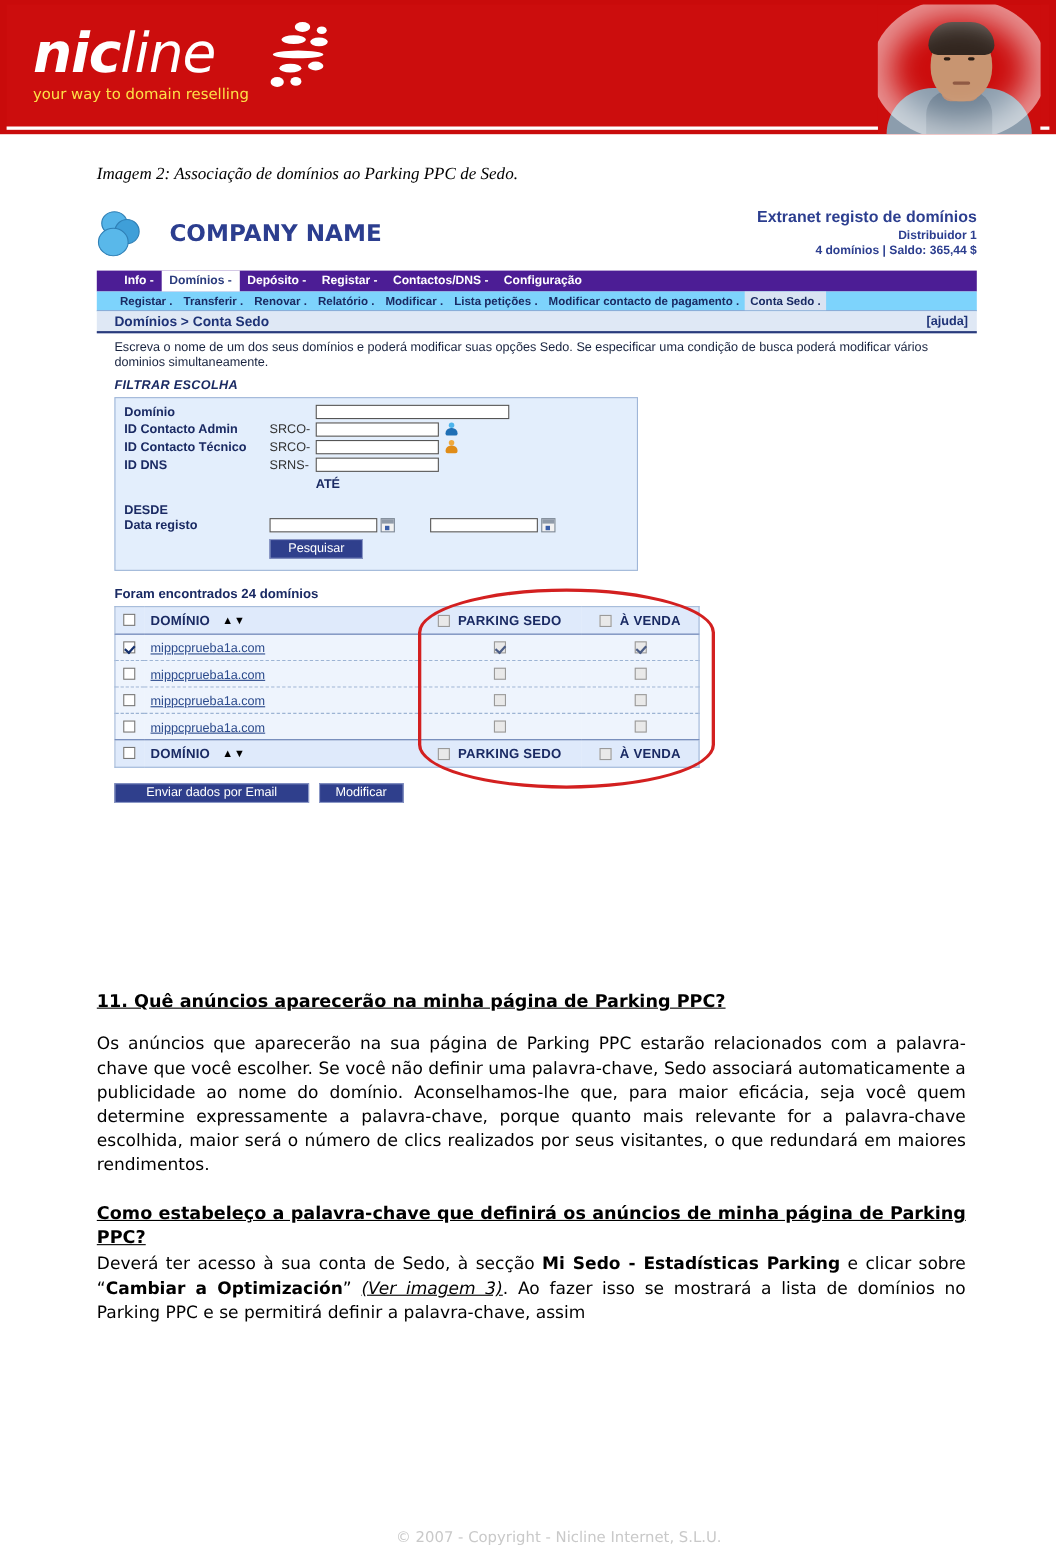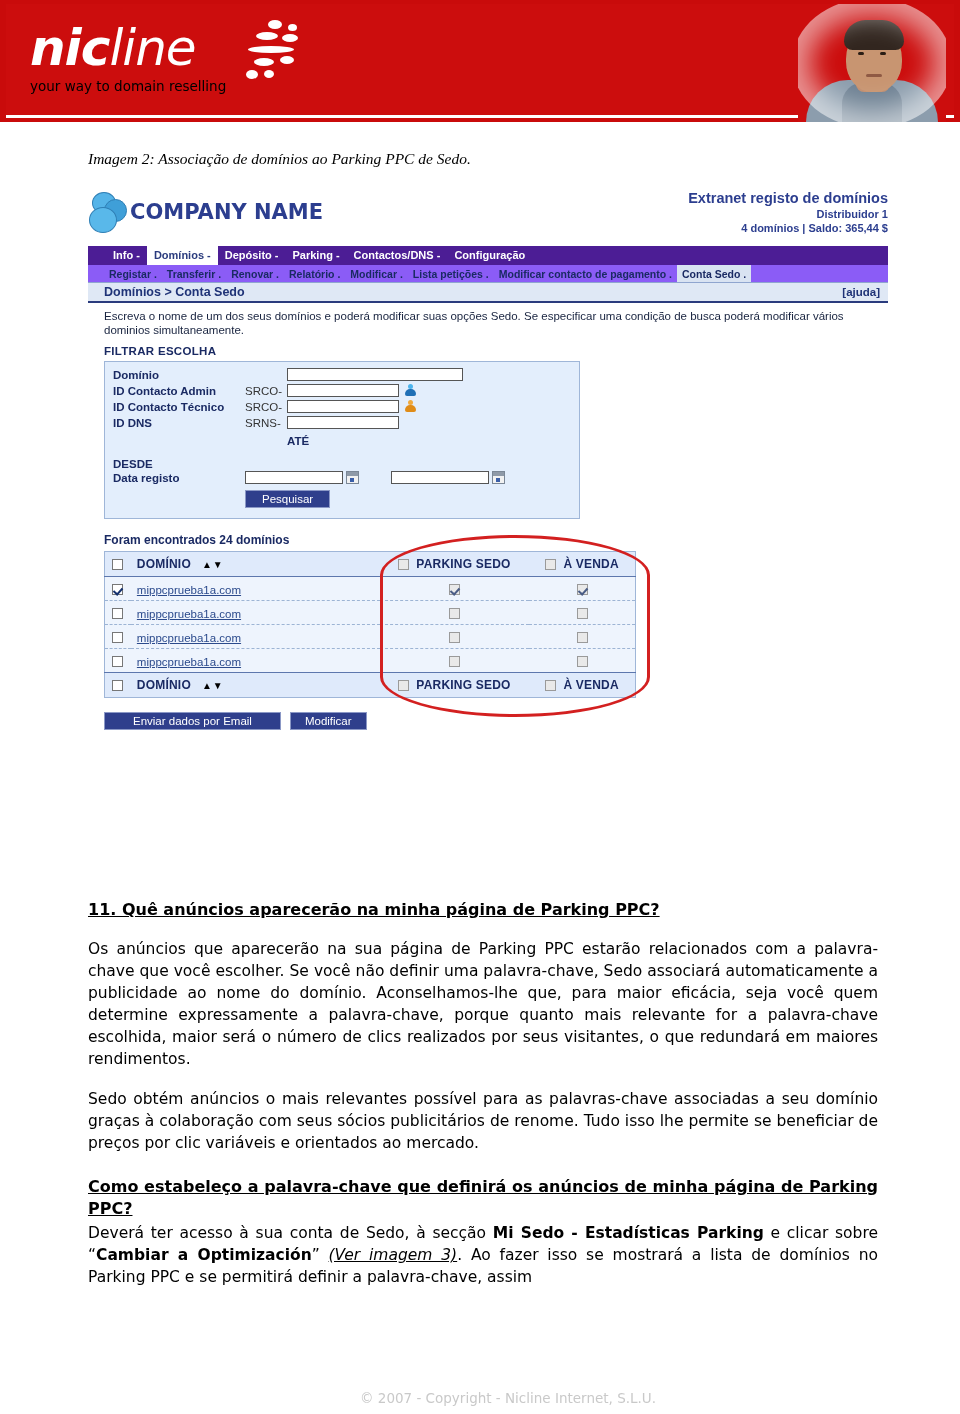--- a/index.html
+++ b/index.html
@@ -45,21 +45,21 @@
     line-height: 56px;
     letter-spacing: -1px;
     color: #ffffff;
     white-space: nowrap;
   }
   .logo-main .thin { font-weight: 400; }
   .logo-tag {
     font-family: "DejaVu Sans", sans-serif;
     font-size: 13.5px;
     line-height: 16px;
-    color: #000000;
+    color: #fde047;
     margin-top: 2px;
     white-space: nowrap;
   }
   .logo-mark {
     position: absolute;
     left: 228px; top: 16px;
     width: 74px; height: 66px;
   }
   .logo-mark span {
     position: absolute;
@@ -119,21 +119,21 @@
     width: 800px;
     font-family: "Liberation Sans", sans-serif;
     background: #ffffff;
   }
   .app-head {
     position: relative;
     height: 56px;
   }
   .co-logo {
     position: absolute; left: 0; top: 2px;
-    display: flex; align-items: center;
+    display: flex; align-items: center; gap: 24px;
   }
   .co-bubbles { position: relative; width: 38px; height: 40px; margin-right: 4px; }
   .co-bubbles i {
     position: absolute; display: block; border-radius: 50%;
     background: #4aa8e0; border: 1.5px solid #2f7fb5;
   }
   .co-bubbles i.b1 { left: 4px; top: 0px;  width: 22px; height: 20px; background:#55b4e8; }
   .co-bubbles i.b2 { left: 16px; top: 7px; width: 21px; height: 21px; background:#3f9fd8; }
   .co-bubbles i.b3 { left: 1px; top: 15px; width: 26px; height: 24px; background:#59b8ea; }
   .co-name {
@@ -165,21 +165,21 @@
     padding: 0 7px;
     text-decoration: none;
     white-space: nowrap;
   }
   .navbar a.active {
     background: #ffffff;
     color: #2a3b7d;
   }
 
   .subnav {
-    background: #8b5cf6;
+    background: #7dd3fc;
     height: 18px;
     display: flex;
     align-items: stretch;
     padding-left: 16px;
     box-sizing: border-box;
     border-bottom: 1px solid #8fa5cf;
   }
   .subnav a {
     color: #1a2a63;
     font-size: 10.5px;
@@ -215,20 +215,21 @@
     line-height: 14px;
     max-width: 790px;
   }
 
   .sec-title {
     padding: 4px 0 4px 16px;
     font-size: 11.5px;
     font-weight: 700;
     color: #1a2a63;
     letter-spacing: .3px;
+    font-style: italic;
   }
 
   
   .filter-box {
     margin-left: 16px;
     width: 476px;
     background: #e3eefc;
     border: 1px solid #9fb6d8;
     box-sizing: border-box;
     padding: 6px 8px 10px 8px;
@@ -460,21 +461,21 @@
       <div class="t1">Extranet registo de domínios</div>
       <div class="t2">Distribuidor 1</div>
       <div class="t3">4 domínios | Saldo: 365,44 $</div>
     </div>
   </div>
 
   <div class="navbar">
     <a>Info -</a>
     <a class="active">Domínios -</a>
     <a>Depósito -</a>
-    <a>Parking -</a>
+    <a>Registar -</a>
     <a>Contactos/DNS -</a>
     <a>Configuração</a>
   </div>
 
   <div class="subnav">
     <a>Registar .</a>
     <a>Transferir .</a>
     <a>Renovar .</a>
     <a>Relatório .</a>
     <a>Modificar .</a>
@@ -633,18 +634,17 @@
 
   <div class="bottom-btns">
     <span class="btn" style="padding:2px 28px;">Enviar dados por Email</span>
     <span class="btn" style="padding:2px 14px;">Modificar</span>
   </div>
 </div>
 
 <div class="doc">
   <div class="q-head">11. Quê anúncios aparecerão na minha página de Parking PPC?</div>
   <p class="para">Os anúncios que aparecerão na sua página de Parking PPC estarão relacionados com a palavra-chave que você escolher. Se você não definir uma palavra-chave, Sedo associará automaticamente a publicidade ao nome do domínio. Aconselhamos-lhe que, para maior eficácia, seja você quem determine expressamente a palavra-chave, porque quanto mais relevante for a palavra-chave escolhida, maior será o número de clics realizados por seus visitantes, o que redundará em maiores rendimentos.</p>
-  <p class="para">Sedo obtém anúncios o mais relevantes possível para as palavras-chave associadas a seu domínio graças à colaboração com seus sócios publicitários de renome. Tudo isso lhe permite se beneficiar de preços por clic variáveis e orientados ao mercado.</p>
   <div class="q-head2">Como estabeleço a palavra-chave que definirá os anúncios de minha página de Parking PPC?</div>
   <p class="para tight"><span>Deverá ter acesso à sua conta de Sedo, à secção </span><b>Mi Sedo - Estadísticas Parking</b><span> e clicar sobre “</span><b>Cambiar a Optimización</b><span>” </span><i><u>(Ver imagem 3)</u></i><span>. Ao fazer isso se mostrará a lista de domínios no Parking PPC e se permitirá definir a palavra-chave, assim</span></p>
 </div>
 
 <div class="footer">© 2007 - Copyright - Nicline Internet, S.L.U.</div>
 
 </body></html>

